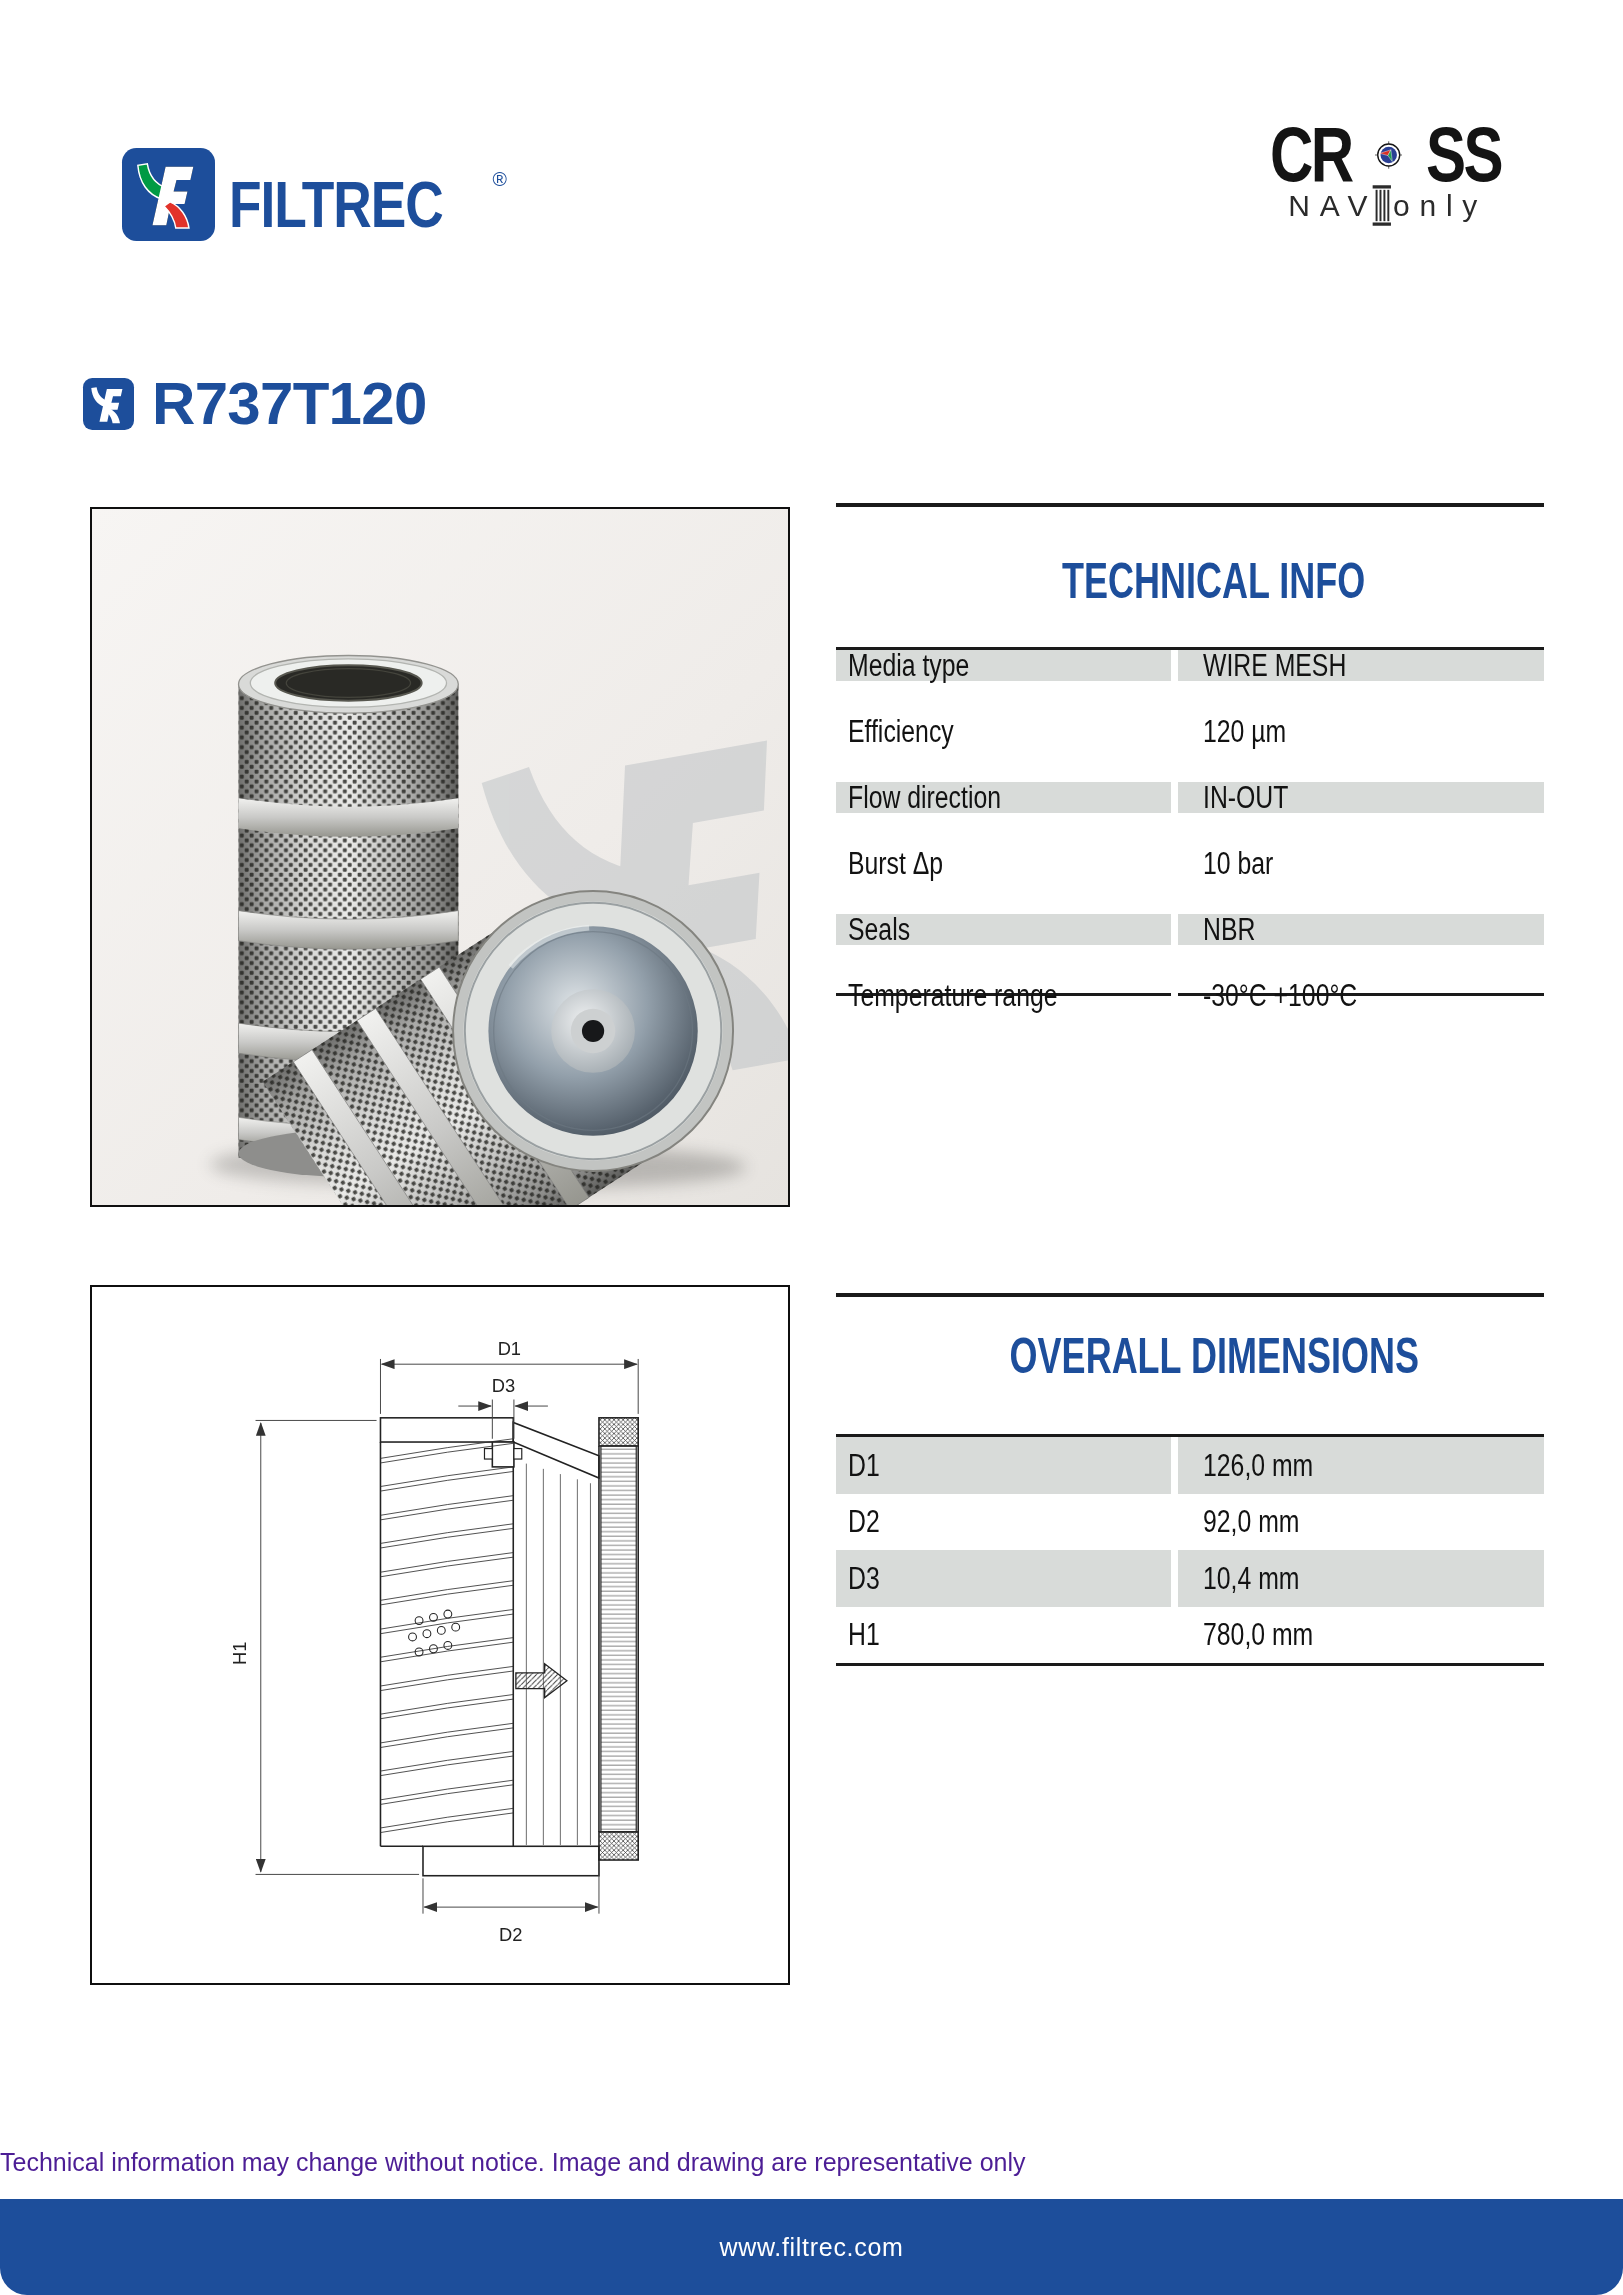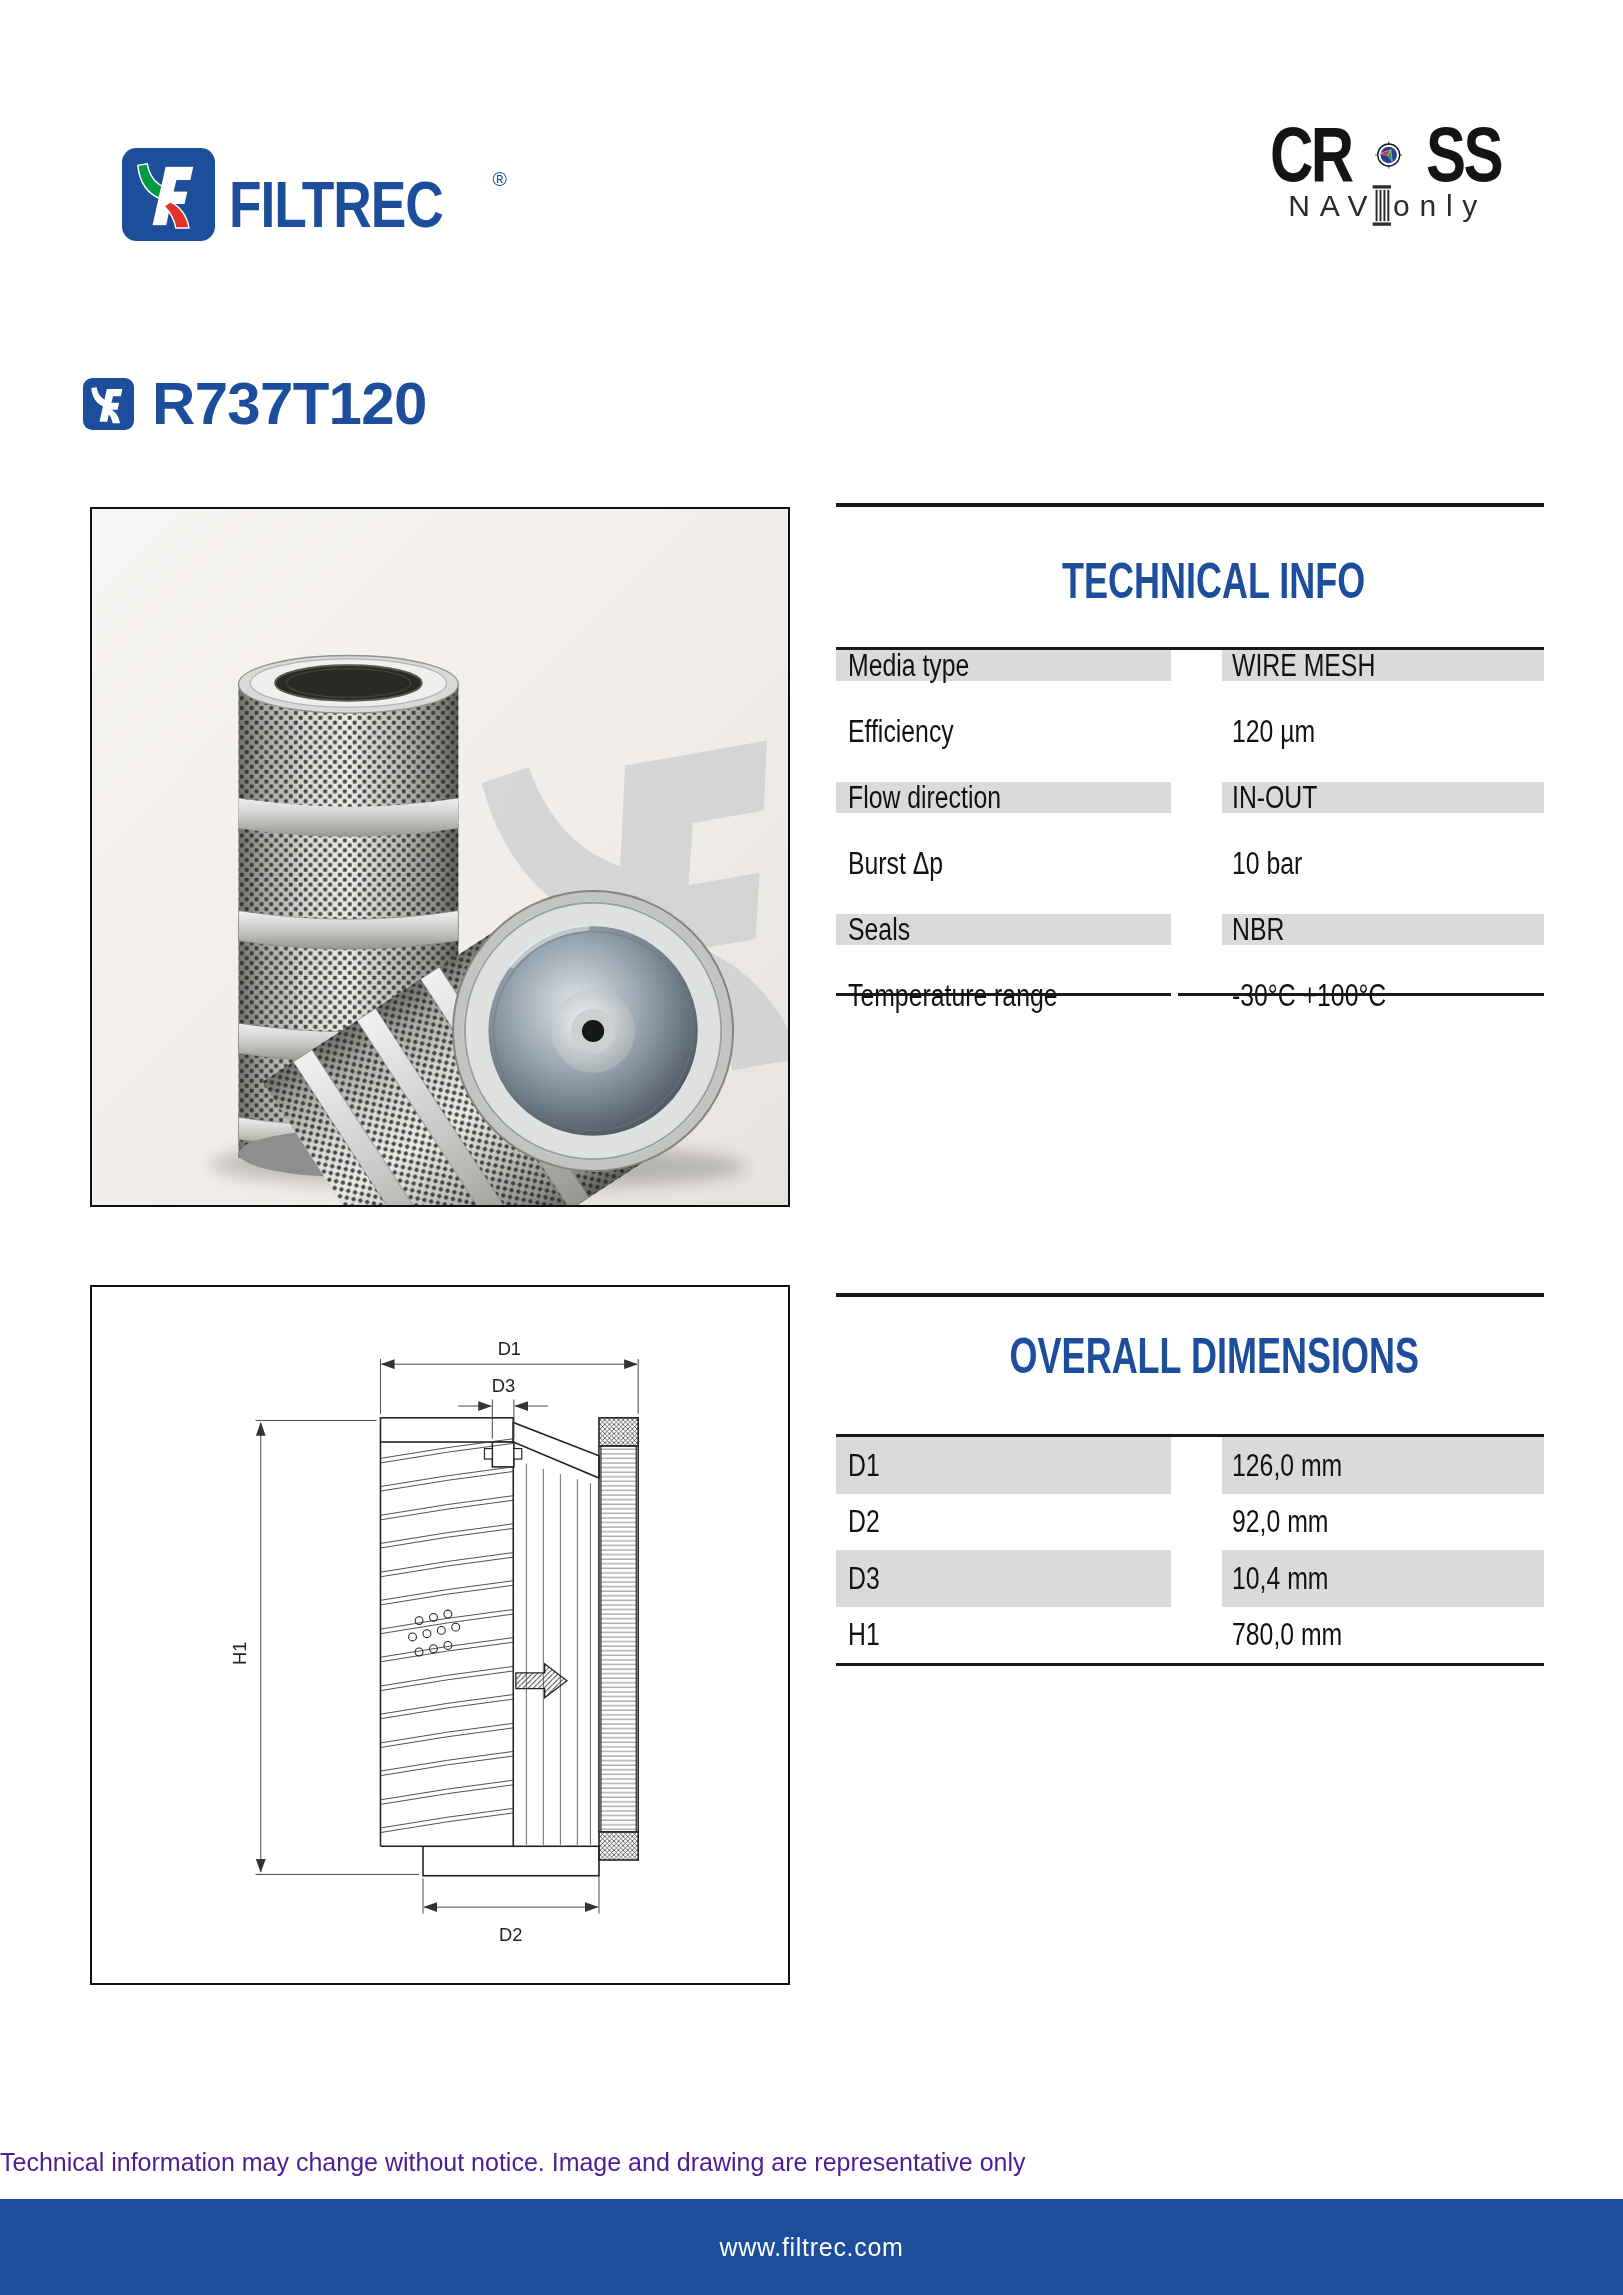--- a/index.html
+++ b/index.html
@@ -2,21 +2,21 @@
 <html style="font-size:10.5px"><head>
 <meta charset="utf-8">
 <style>
   :root{
     --blue:#1d4e9b;
     --gray:#d8dbd9;
     --dark:#1a1a1a;
   }
   html,body{margin:0;padding:0;background:#ffffff;}
   body{font-family:"Liberation Sans", sans-serif;}
-  .page{position:relative;width:1623px;height:2295px;background:#ffffff;overflow:hidden;}
+  .page{position:relative;width:1623px;height:2295px;background:#ffffff;overflow:hidden;border-radius:27px;}
 
   
   .filtrec-logo{position:absolute;left:122px;top:148px;display:flex;align-items:flex-start;}
   .logo-badge{width:93px;height:93px;border-radius:14.4px;background:var(--blue);
               display:flex;align-items:center;justify-content:center;}
   .logo-badge svg{width:73px;height:73px;}
   .wordmark{display:inline-block;font-size:65px;font-weight:700;color:var(--blue);
             letter-spacing:-1.3px;line-height:1;margin-left:14.4px;margin-top:23.6px;
             transform:scaleX(0.82);transform-origin:left center;white-space:nowrap;}
   .regmark{font-size:19.6px;font-weight:400;color:var(--blue);margin-left:2.6px;margin-top:19.6px;}
@@ -56,21 +56,21 @@
   .sec-title-dims{top:1331px;}
   .condc{display:inline-block;transform:scaleX(0.72);transform-origin:center center;}
 
   .tbl{position:absolute;left:836px;width:708px;display:flex;flex-direction:column;
        border-top:3.3px solid var(--dark);border-bottom:3.3px solid var(--dark);}
   .tbl-tech{top:647px;height:343px;gap:35px;}
   .tbl-dims{top:1434px;height:226px;}
   .trow{flex:1;display:flex;}
   .tcell-l{width:335px;display:flex;align-items:center;padding-left:11.8px;box-sizing:border-box;}
   .tgap{width:6.5px;background:#ffffff;}
-  .tcell-r{flex:1;display:flex;align-items:center;padding-left:10px;box-sizing:border-box;margin-left:44px;}
+  .tcell-r{flex:1;display:flex;align-items:center;padding-left:25px;box-sizing:border-box;}
   .trow.gray .tcell-l,.trow.gray .tcell-r{background:var(--gray);}
   .tbl-text{font-size:31px;color:#121212;display:inline-block;transform:scaleX(0.8);
             transform-origin:left center;white-space:nowrap;line-height:1;}
 
   
   .footer-note{position:absolute;left:0;top:2148px;width:1623px;text-align:left;
                font-size:25px;color:#4c1d95;}
   .bottom-bar{position:absolute;left:0;top:2199px;width:1623px;height:97px;background:var(--blue);
               display:flex;align-items:center;justify-content:center;}
   .website{font-size:25px;color:#ffffff;letter-spacing:0.7px;}

